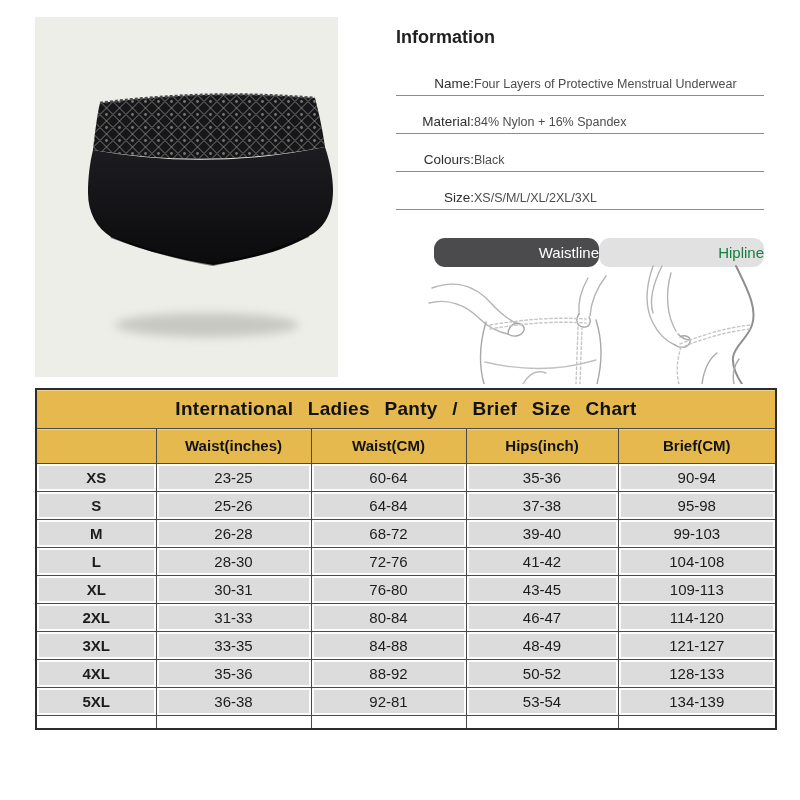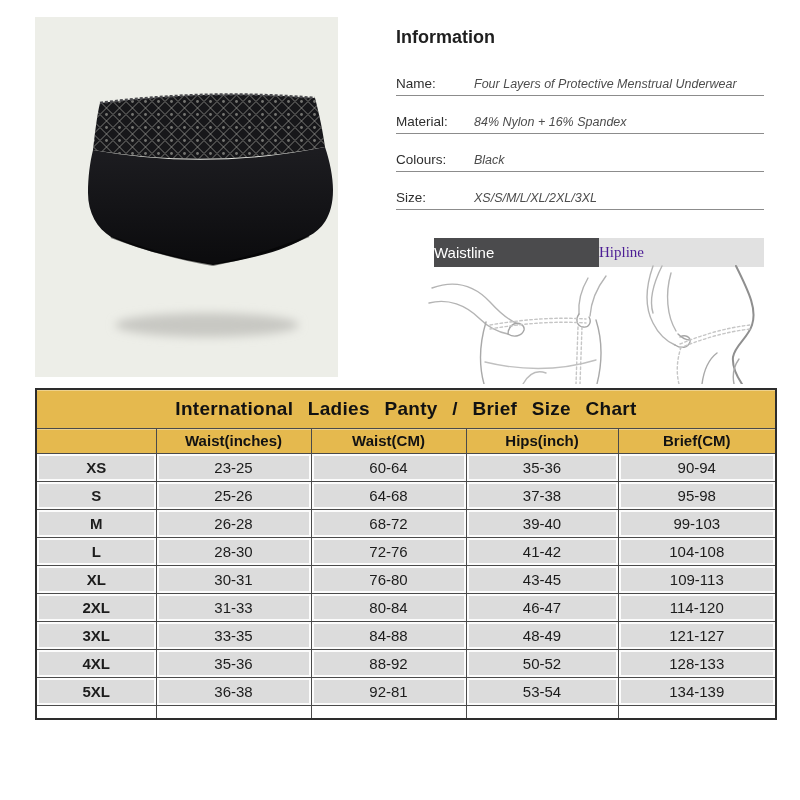--- a/index.html
+++ b/index.html
@@ -9,32 +9,32 @@
   }
   
   .product-photo{
     position:absolute;left:35px;top:17px;width:303px;height:360px;
     background:#edeee8;
   }
   .product-photo svg{display:block;width:100%;height:100%;}
   
   .info{position:absolute;left:396px;top:26px;width:368px;}
   .info h2{margin:0;font-size:18px;line-height:22px;font-weight:bold;color:#1f1f1f;}
-  .info-rows{margin-top:10px;}
+  .info-rows{margin-top:10px;text-align:right;}
   .info-row{
     height:33px;border-bottom:1px solid #8c8c8c;
     display:flex;align-items:flex-end;padding-bottom:4px;box-sizing:content-box;
   }
   .info-label{width:78px;flex:0 0 78px;font-size:13.5px;color:#2e2e2e;font-weight:500;}
-  .info-value{font-size:12.5px;color:#4d4d4d;white-space:nowrap;font-style:italic;}
+  .info-value{font-size:12.5px;color:#4d4d4d;white-space:nowrap;}
   
   .tabs{position:absolute;left:434px;top:238px;width:330px;height:29px;display:flex;}
-  .tab{flex:1;text-align:left;line-height:29px;font-size:15px;cursor:pointer;}
+  .tab{flex:1;text-align:right;line-height:29px;font-size:15px;cursor:pointer;border-radius:11px;}
   .tab-active{background:#4b4b4d;color:#ffffff;}
-  .tab-inactive{background:#e1e1e1;color:#4c1d95;font-family:Liberation Serif, serif;}
+  .tab-inactive{background:#e1e1e1;color:#15803d;}
   
   .illus{position:absolute;}
   .illus svg{display:block;}
   #waist-illus{left:428px;top:272px;}
   #hip-illus{left:622px;top:264px;}
   
   table.size-chart{
     position:absolute;left:35px;top:388px;width:740px;
     border-collapse:collapse;table-layout:fixed;
     border:2px solid #2d2d2d;
@@ -42,21 +42,21 @@
   table.size-chart th,table.size-chart td{
     border:1px solid #4a4a4a;box-sizing:border-box;
     text-align:center;vertical-align:middle;padding:0;margin-left:9px;
   }
   .chart-title th{
     height:39px;background:#e5b94e;color:#121212;
     font-size:19px;font-weight:bold;word-spacing:9px;letter-spacing:.3px;
     box-shadow:inset 0 1px 0 rgba(255,255,255,.35);
   }
   .chart-head th{
-    height:25px;background:#e5b94e;color:#121212;
+    height:35px;background:#e5b94e;color:#121212;
     font-size:15px;font-weight:bold;
     box-shadow:inset 0 1px 0 rgba(255,255,255,.35);
   }
   .chart-row th,.chart-row td{
     height:28px;background:#dcdcdc;color:#1c1c1c;font-size:15px;
     box-shadow:inset 0 0 0 2px #fcfcfc;
   }
   .chart-row th{font-weight:bold;}
   .chart-row-partial td{height:14px;background:#ffffff;box-shadow:inset 0 0 0 2px #ffffff;}
 </style>
@@ -203,21 +203,21 @@
       <tr class="chart-row">
         <th>XS</th>
         <td>23-25</td>
         <td>60-64</td>
         <td>35-36</td>
         <td>90-94</td>
       </tr>
       <tr class="chart-row">
         <th>S</th>
         <td>25-26</td>
-        <td>64-68</td>
+        <td>64-84</td>
         <td>37-38</td>
         <td>95-98</td>
       </tr>
       <tr class="chart-row">
         <th>M</th>
         <td>26-28</td>
         <td>68-72</td>
         <td>39-40</td>
         <td>99-103</td>
       </tr>

